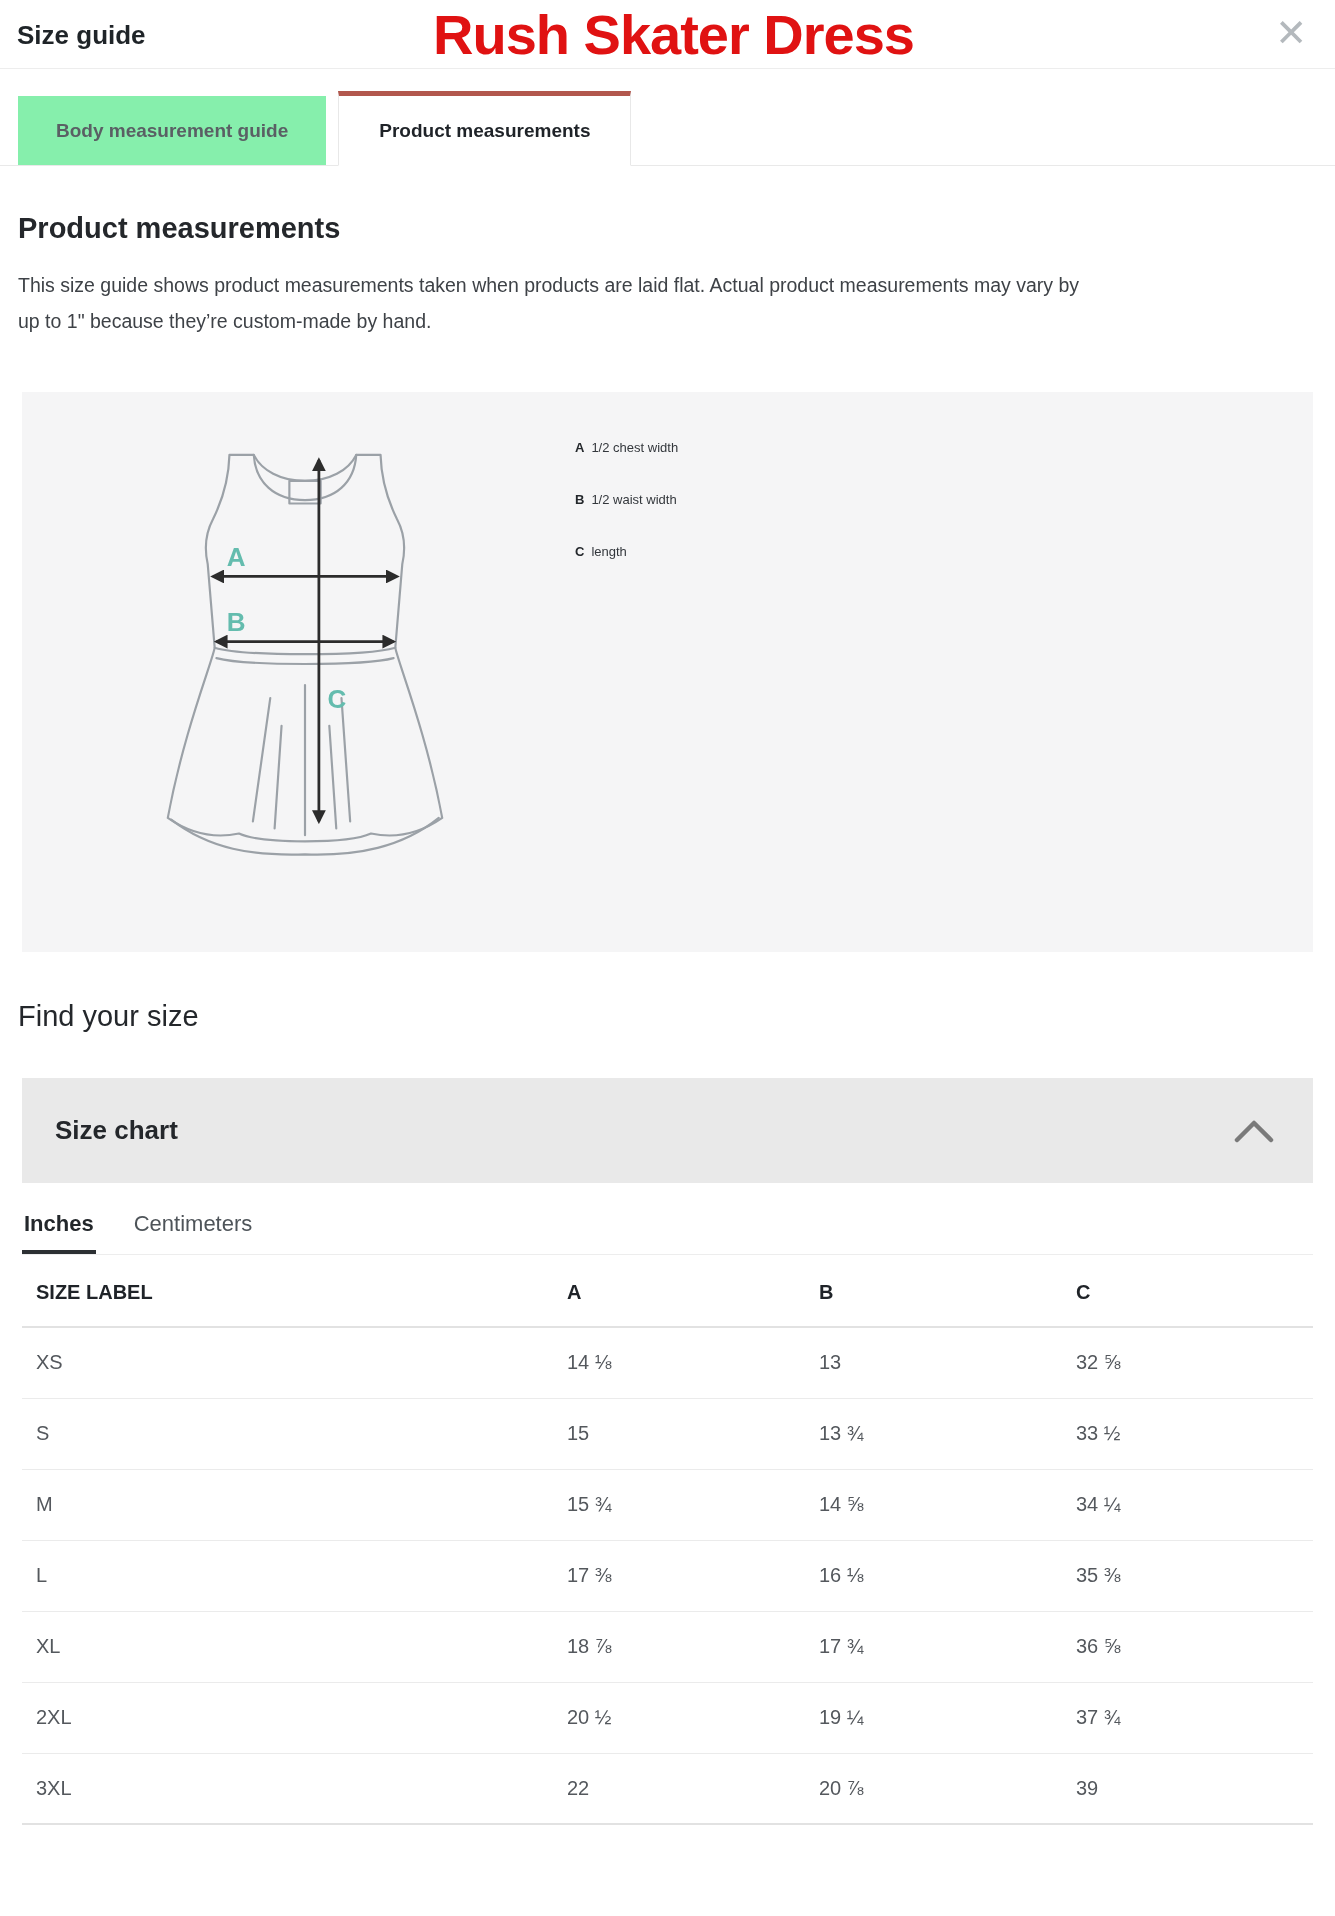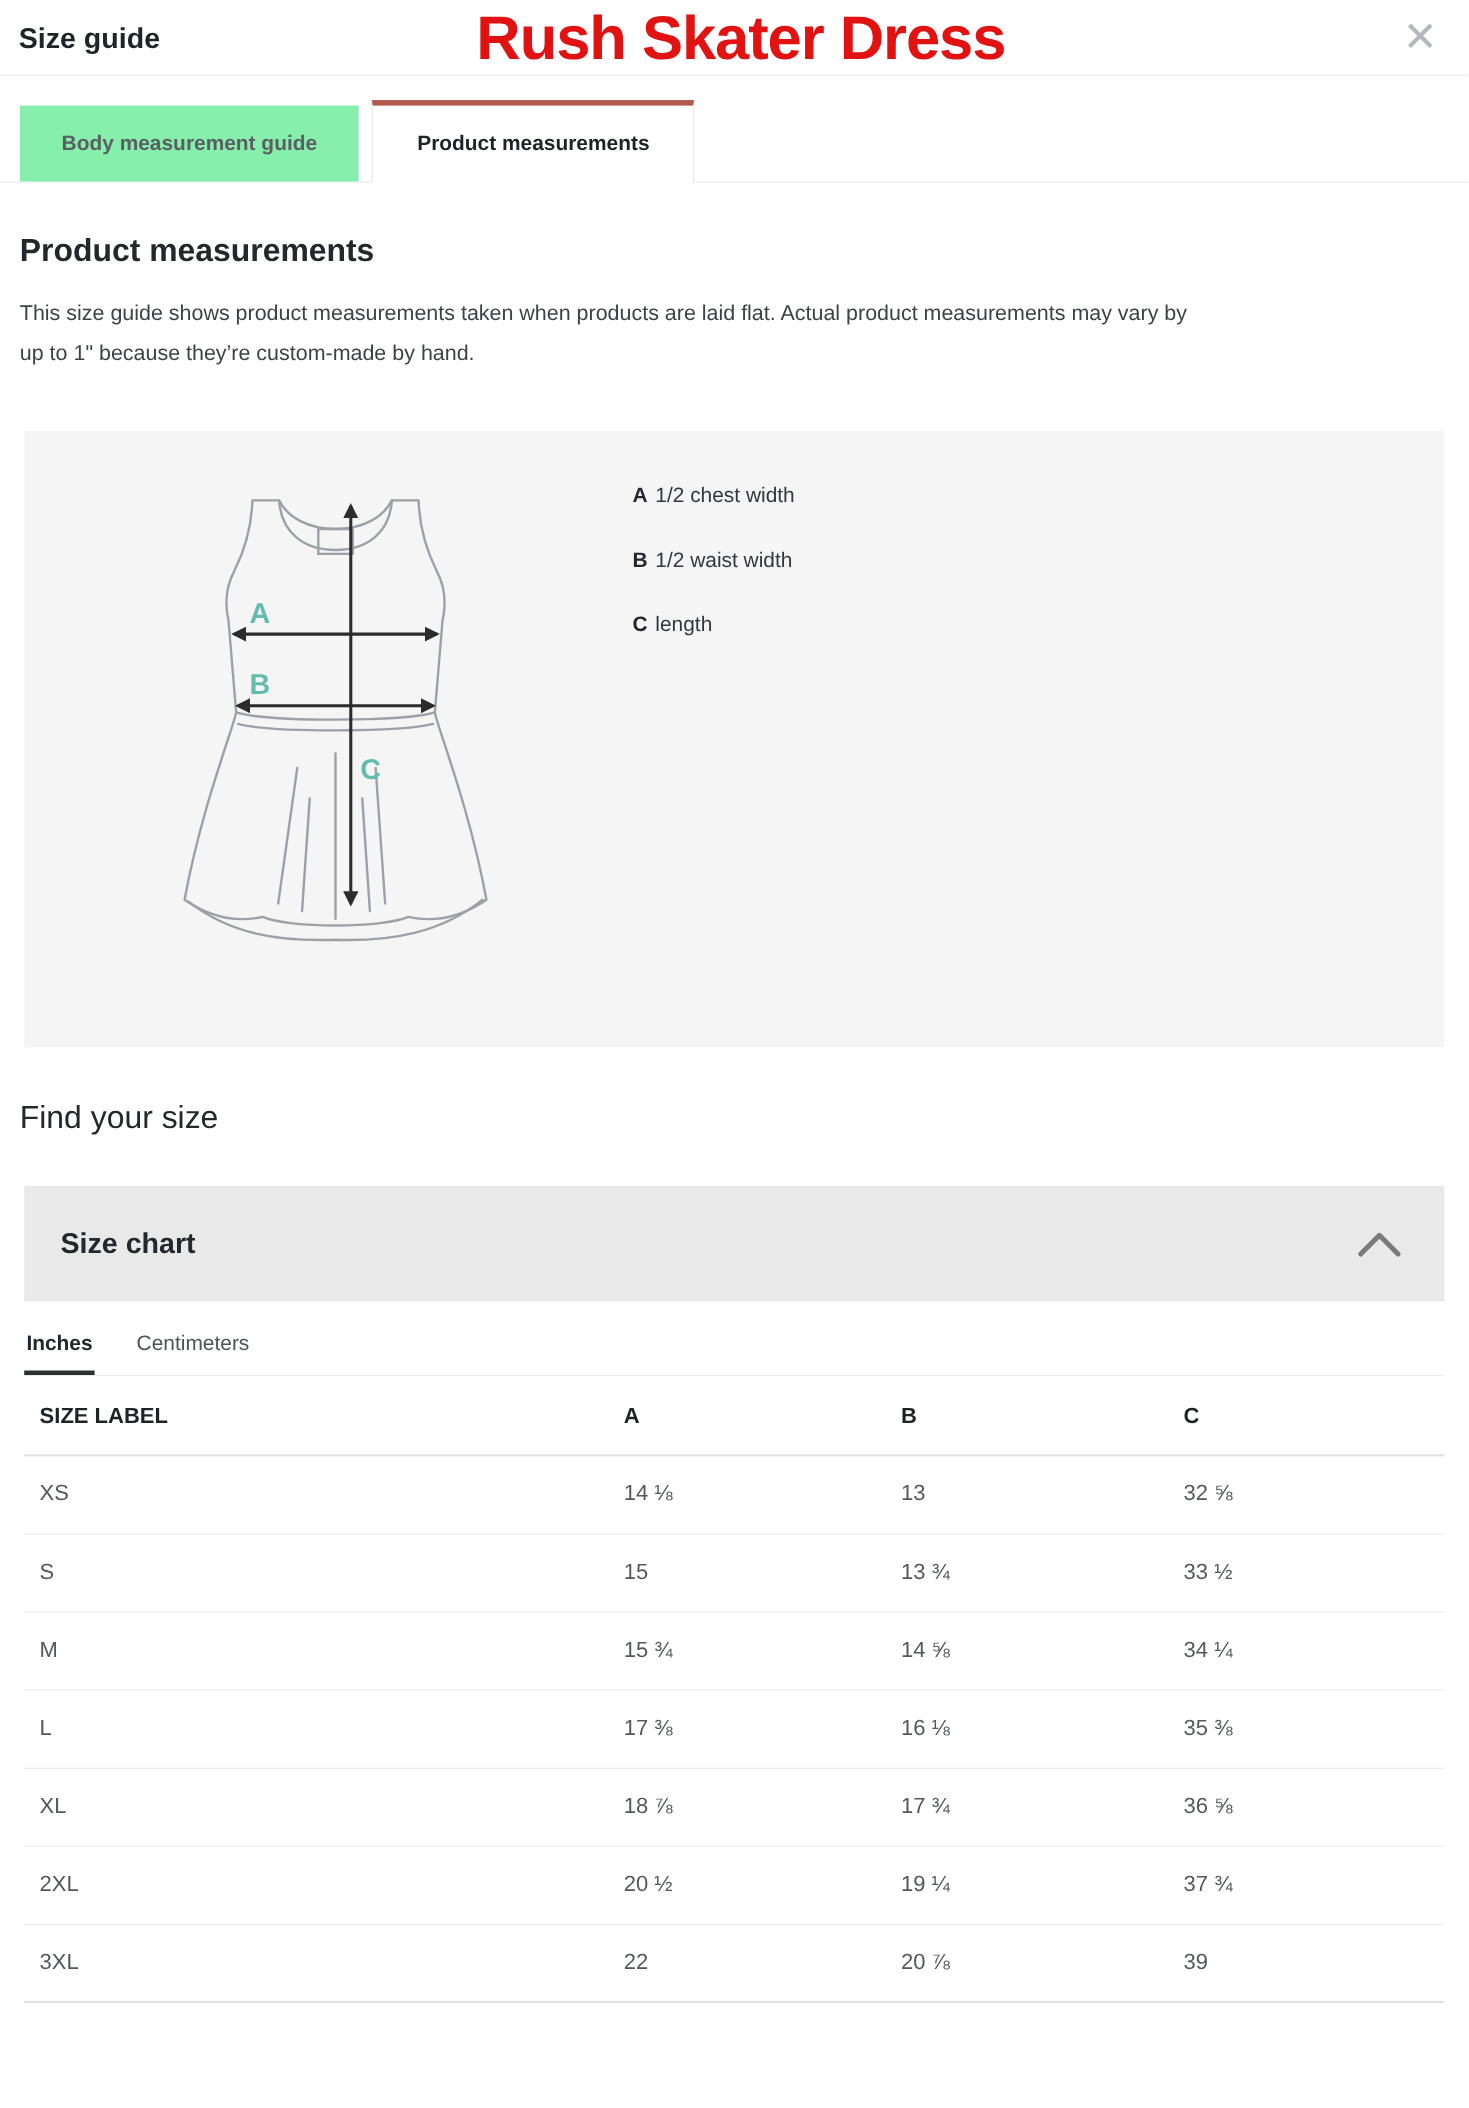--- a/index.html
+++ b/index.html
@@ -60,41 +60,41 @@
     line-height: 36px; max-width: 1085px;
   }
 
   
   .diagram-panel {
     position: relative; margin: 53px 22px 0;
     width: 1291px; height: 560px; background: #f5f5f6;
   }
   .dress-svg { position: absolute; left: 118px; top: 26px; }
   .legend { position: absolute; left: 553px; top: 48px; }
-  .legend-item { font-size: 19px; color: #33373c; margin-bottom: 37px; }
+  .legend-item { font-size: 13px; color: #33373c; margin-bottom: 37px; }
   .legend-key { font-weight: 700; color: #24282c; margin-right: 7px; }
 
   
   .find-size-heading { font-size: 29px; font-weight: 400; color: #24272b; margin: 48px 18px 0; }
 
   
   .size-chart-panel {
     margin: 45px 22px 0; width: 1291px; height: 105px;
     background: #e9e9e9; display: flex; align-items: center;
     justify-content: space-between; padding: 0 36px 0 33px; cursor: pointer;
   }
   .size-chart-title { font-size: 26px; font-weight: 700; color: #24272b; }
 
   
   .unit-tabs {
     margin: 0 22px; padding-top: 28px;
     border-bottom: 1px solid #ededed; display: flex;
   }
   .unit-tab {
-    font-size: 19px; padding: 0 2px 17px; margin-right: 36px;
+    font-size: 22px; padding: 0 2px 17px; margin-right: 36px;
     background: none; border: none; cursor: pointer; font-family: inherit;
   }
   .unit-tab.active { color: #23272b; font-weight: 700; box-shadow: inset 0 -4px 0 #2c3033; }
   .unit-tab.inactive { color: #4e5459; font-weight: 400; }
 
   
   .size-table { margin: 0 22px; width: 1291px; border-collapse: collapse; table-layout: fixed; }
   .size-table th {
     text-align: left; font-size: 20px; font-weight: 700; color: #1f2328;
     padding: 26px 0 22px; border-bottom: 2px solid #e2e2e2;

